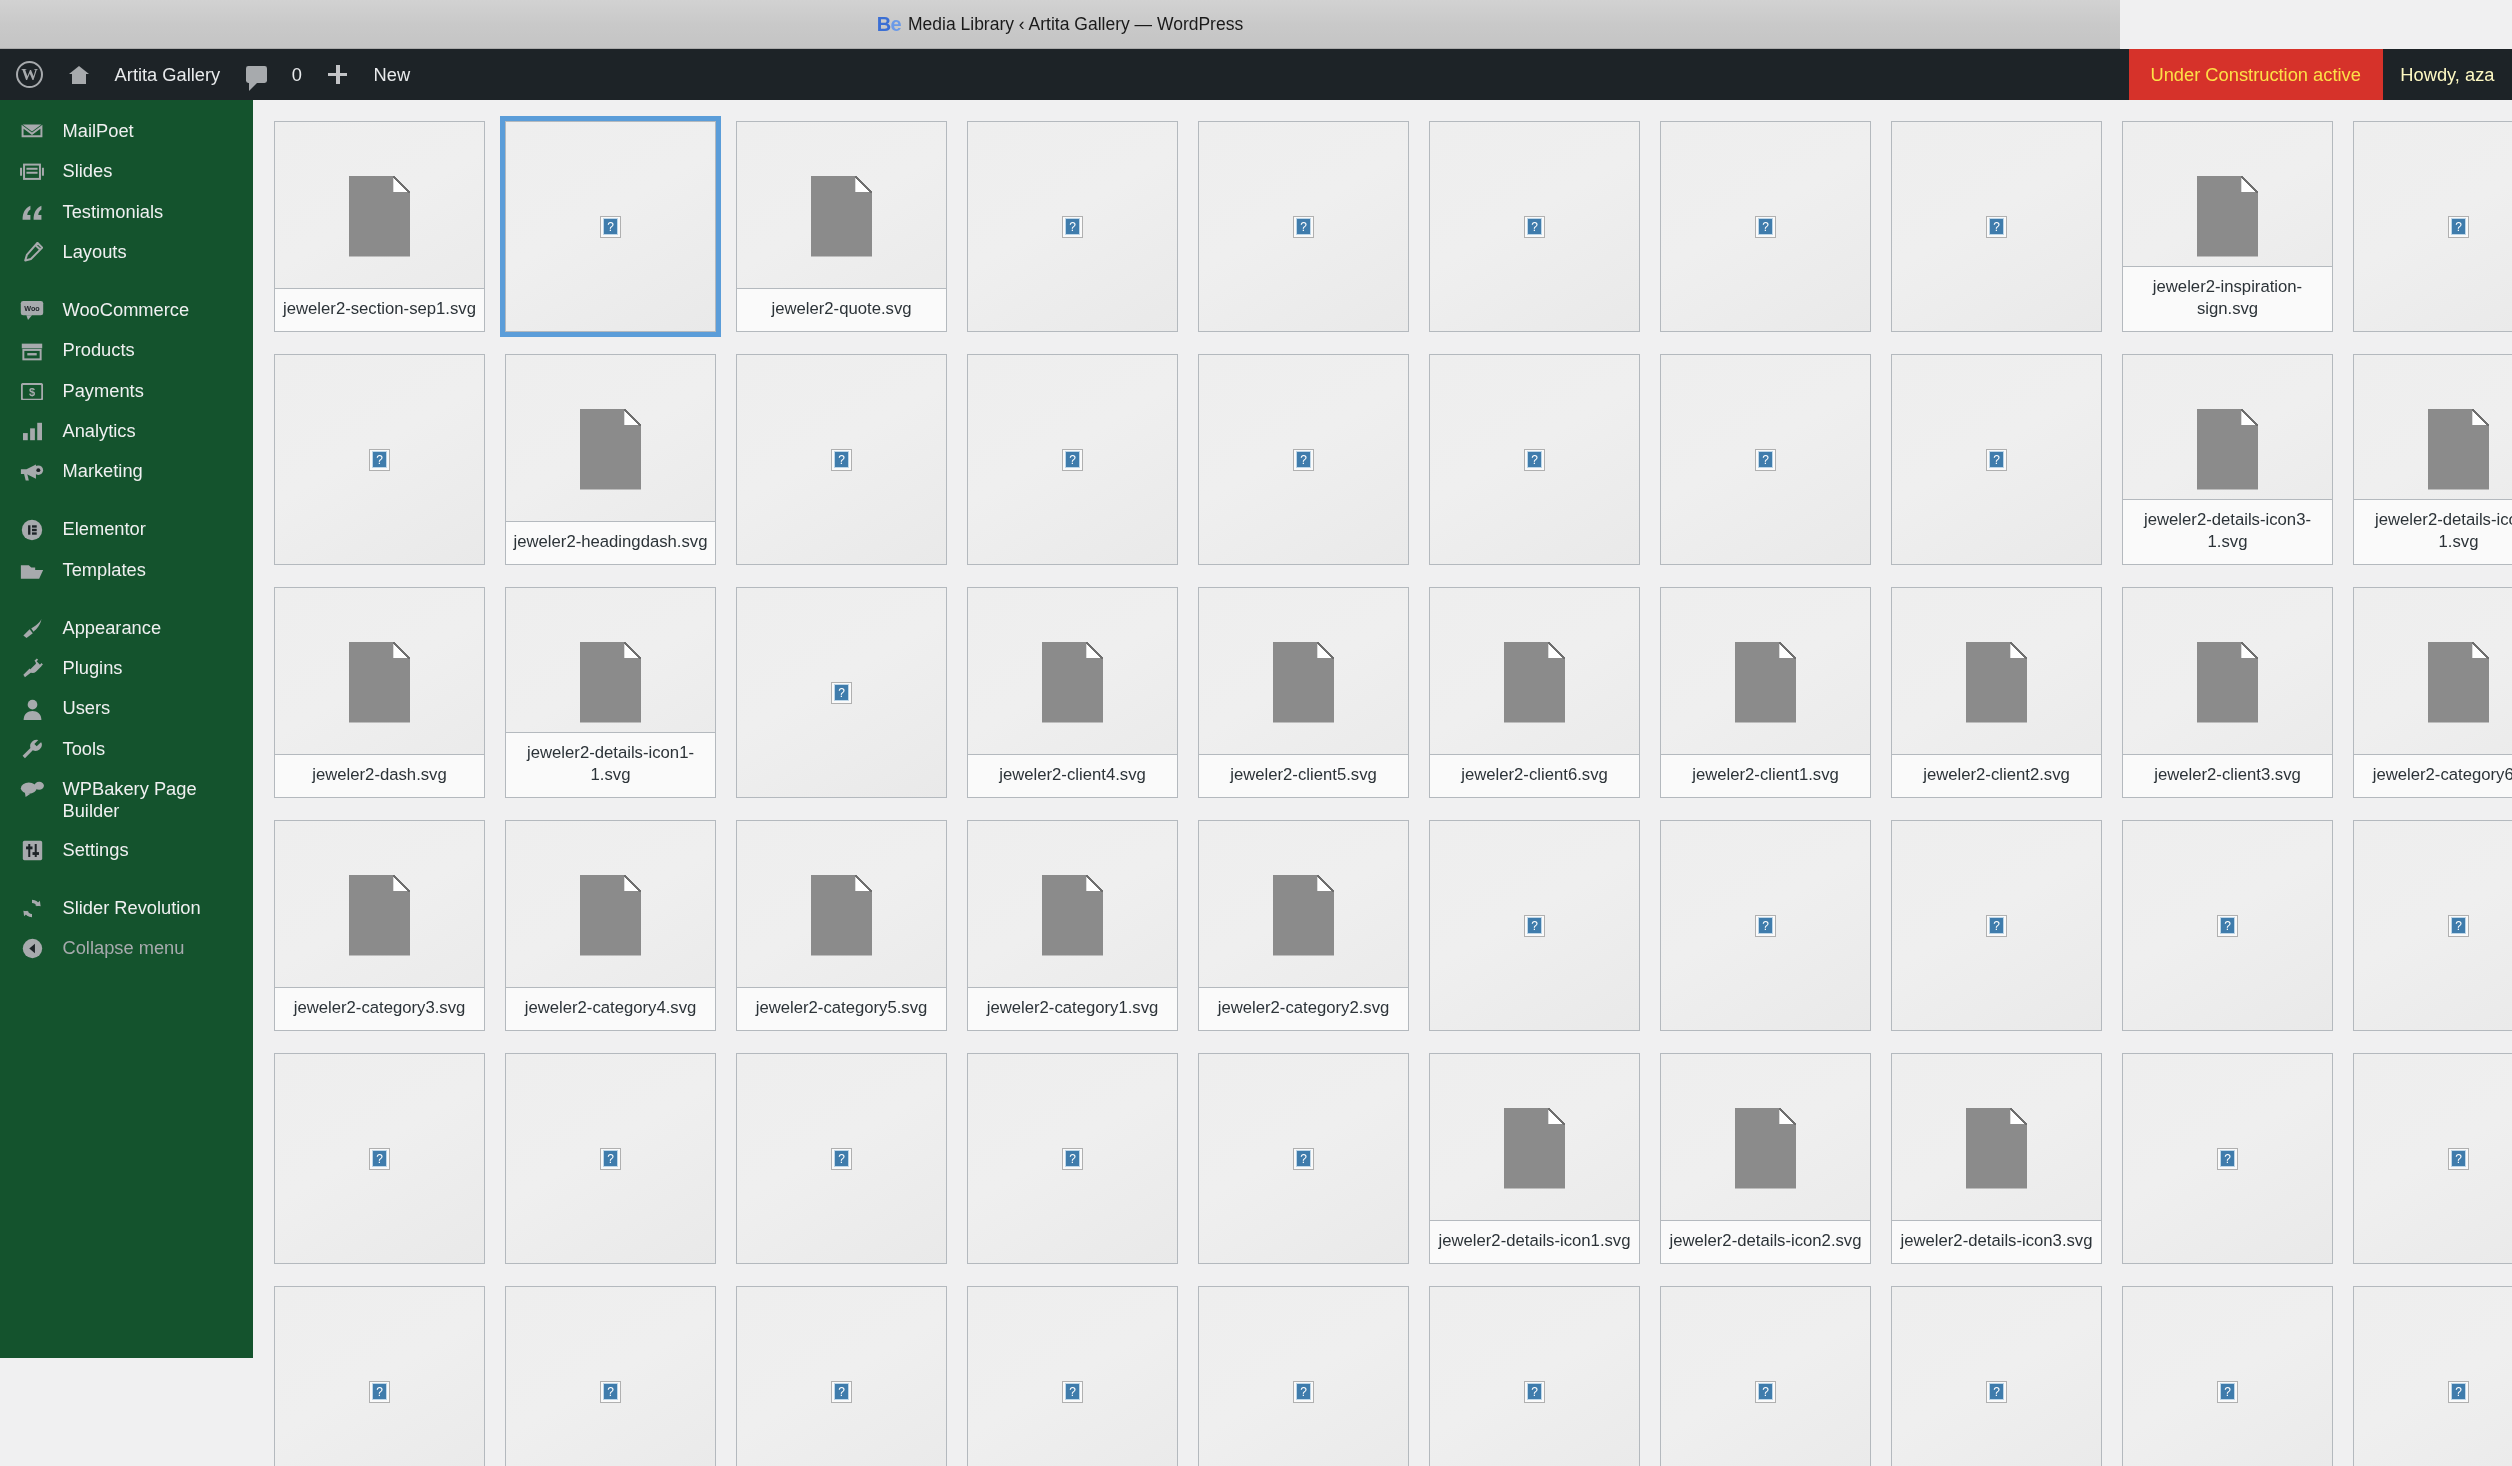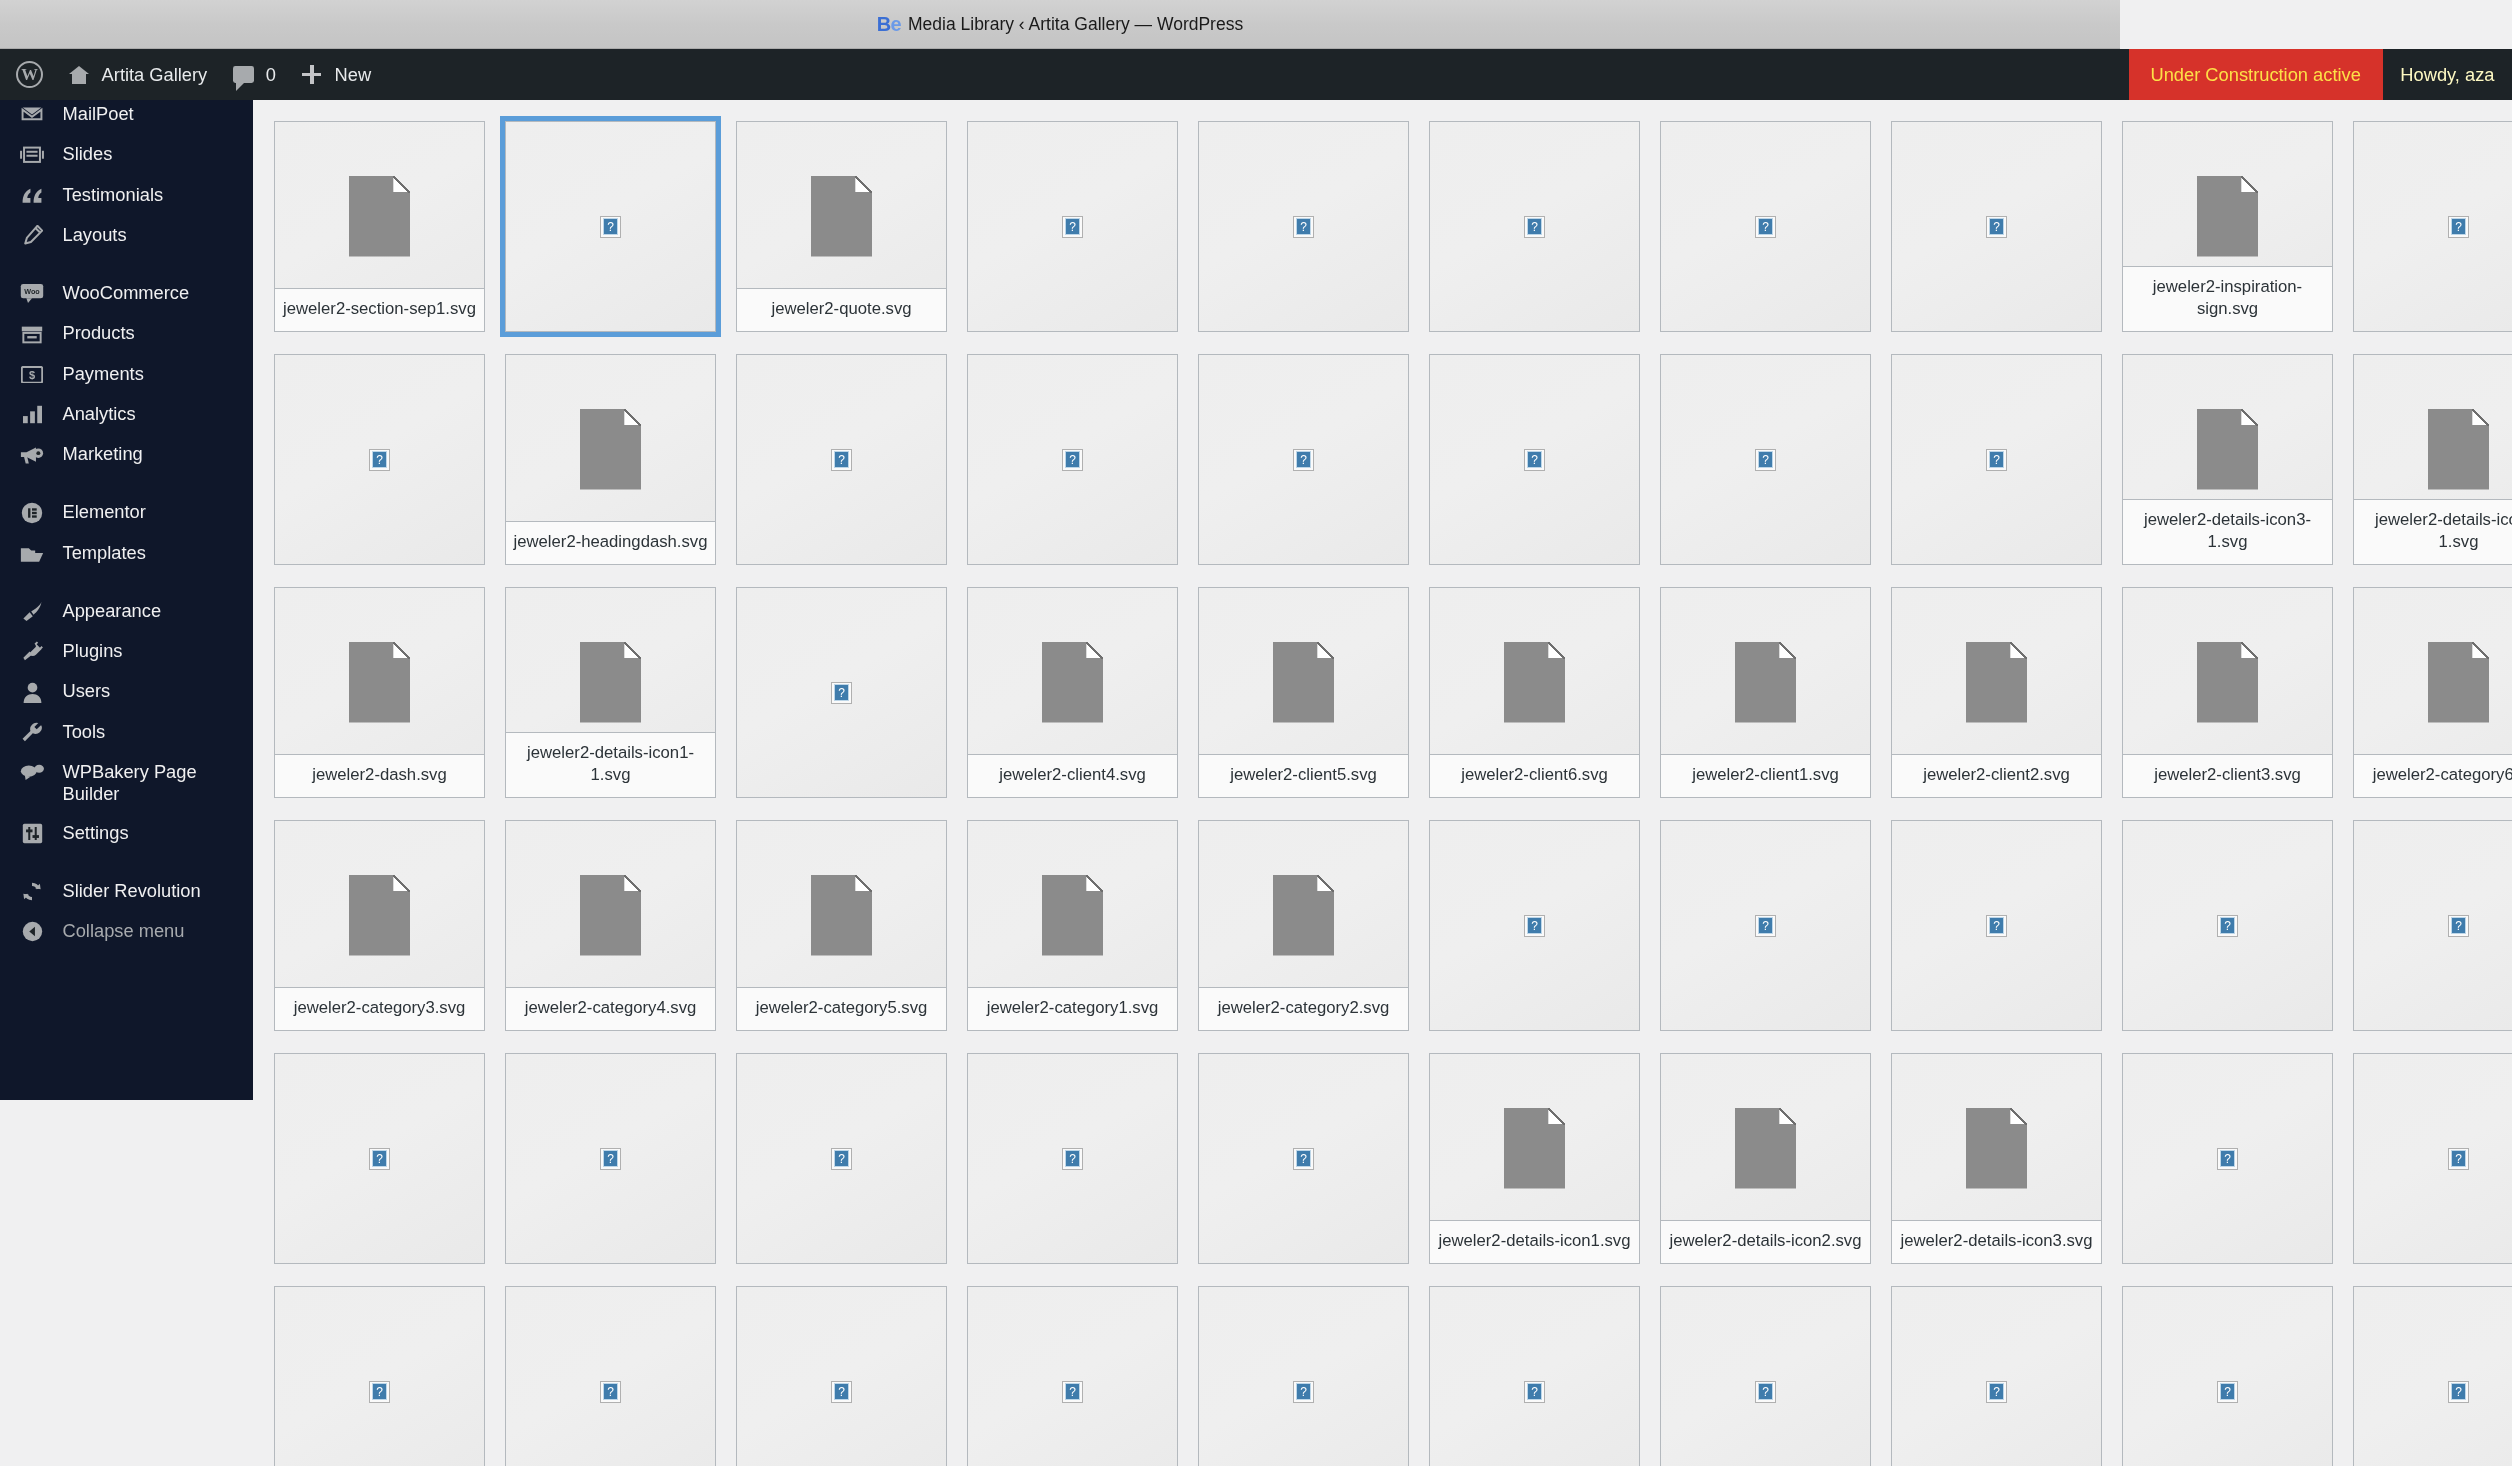--- a/index.html
+++ b/index.html
@@ -34,21 +34,21 @@
   .adminbar {
     position: absolute; top: 49px; left: 0;
     width: 2512px; height: 51px;
     background: #1d2327;
     display: flex; align-items: stretch;
     color: #e8eaec;
     z-index: 30;
   }
   .ab-group { display: flex; align-items: stretch; }
   .ab-item {
-    display: flex; align-items: center; gap: 12px;
+    display: flex; align-items: center; gap: 25px;
     padding: 0 12.8px; font-size: 18.3px; color: #e8eaec;
     white-space: nowrap;
   }
   .ab-item.first { padding-left: 16px; }
   .ab-spacer { flex: 1; }
   .ab-badge {
     display: flex; align-items: center; padding: 0 22px;
     background: #d6322a; color: #fde047; font-size: 18.3px;
     white-space: nowrap;
   }
@@ -93,24 +93,24 @@
   }
   .plus-icon::before, .plus-icon::after {
     content: ""; position: absolute; background: #c3c4c7;
   }
   .plus-icon::before { left: 8.8px; top: 0.8px; width: 3.2px; height: 19px; }
   .plus-icon::after  { left: 0.8px; top: 8.8px; width: 19px; height: 3.2px; }
 
   
   .sidebar {
     position: absolute; top: 49px; left: 0;
-    width: 253px; height: 1051px;
-    background: #0f172a;
+    width: 253px; height: 1309px;
+    background: #14532d;
     z-index: 20;
-    padding-top: 45px;
+    padding-top: 62px;
   }
   .menu-item {
     display: flex; align-items: flex-start; gap: 16px;
     padding: 8.8px 8px 8.8px 17.5px;
     color: #f0f0f1; font-size: 18.3px; line-height: 21.5px;
     cursor: pointer;
   }
   .menu-item.sep-top { margin-top: 17.5px; }
   .menu-item.dim { color: #a7aaad; }
   .mi-icon {

